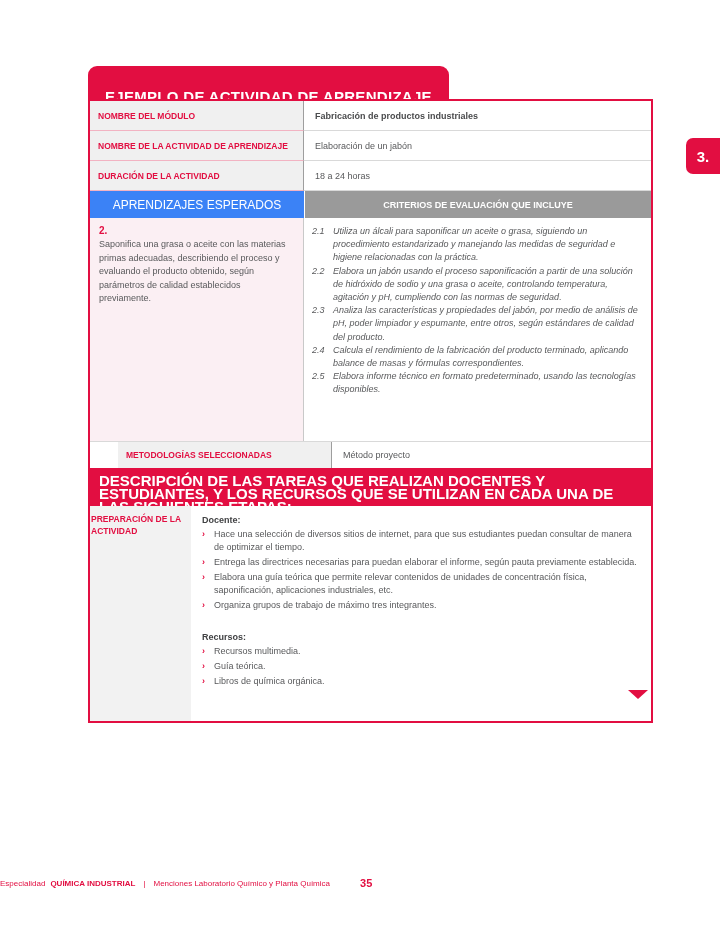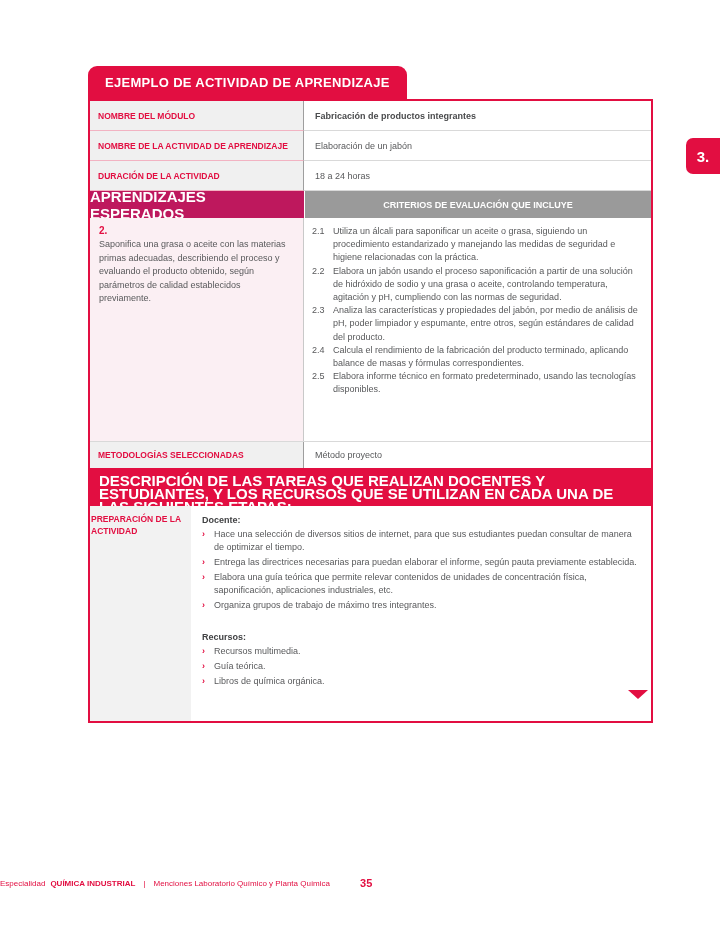--- a/index.html
+++ b/index.html
@@ -17,22 +17,22 @@
     background: #e20e41; color: #fff; font-weight: bold; font-size: 15px;
     border-radius: 7px 0 0 7px;
     display: flex; align-items: center; justify-content: center;
   }
 
   
   .title-banner {
     position: absolute; left: 88px; top: 66px; height: 33px;
     background: #e20e41; color: #fff;
     border-radius: 9px 9px 0 0;
-    display: flex; align-items: center; padding: 0 17px;
-    font-weight: bold; font-size: 13px; letter-spacing: 0.3px;
+    display: flex; align-items: center; padding: 14px 17px;
+    font-weight: bold; font-size: 15px; letter-spacing: 0.3px;
   }
 
   
   .doc-table {
     position: absolute; left: 88px; top: 99px; width: 565px;
     border: 2px solid #e20e41; box-sizing: border-box; background: #fff;
   }
   .info-row { display: flex; height: 30px; }
   .info-label {
     width: 214px; box-sizing: border-box; background: #f0f0f0;
@@ -43,43 +43,43 @@
   }
   .info-value {
     flex: 1; background: #fff; color: #58595b; font-size: 9px;
     display: flex; align-items: center; padding: 0 11px;
     border-bottom: 1px solid #d9d9d9;
   }
   .info-value.bold { font-weight: bold; color: #4a4b4d; }
 
   .header-row { display: flex; height: 27px; }
   .header-left {
-    width: 214px; box-sizing: border-box; background: #be185d; color: #fff;
-    font-weight: bold; font-size: 15px; flex-shrink: 0;
+    width: 214px; box-sizing: border-box; background: #3b82f6; color: #fff;
+    font-weight: normal; font-size: 12px; flex-shrink: 0;
     display: flex; align-items: center; justify-content: center;
   }
   .header-right {
     flex: 1; background: #9a9a9a; color: #fff; font-weight: bold; font-size: 9px;
     display: flex; align-items: center; justify-content: center;
     border-left: 1px solid #fff;
   }
 
   .content-row { display: flex; height: 223px; }
   .expected-cell {
     width: 214px; box-sizing: border-box; background: #fbeff3;
     padding: 7px 9px; border-right: 1px solid #c9c9c9; flex-shrink: 0;
   }
   .expected-number { color: #e20e41; font-weight: bold; font-size: 10px; margin-bottom: 2px; }
   .expected-text { color: #58595b; font-size: 9px; line-height: 13.5px; }
-  .criteria-cell { flex: 1; background: #fff; padding: 7px 10px 7px 8px; box-sizing: border-box; }
+  .criteria-cell { flex: 1; background: #fff; padding: 7px 10px 7px 8px; box-sizing: border-box; font-style: italic; }
   .criterion { display: flex; font-size: 9px; line-height: 13.2px; color: #58595b; }
   .criterion-num { width: 21px; flex-shrink: 0; }
   .criterion-text { flex: 1; }
 
-  .method-row { display: flex; height: 26px; border-top: 1px solid #d9d9d9; }
+  .method-row { display: flex; height: 26px; border-top: 1px solid #d9d9d9; padding-left: 28px; }
   .method-row .info-label { border-bottom: none; }
   .method-row .info-value { border-bottom: none; }
 
   .desc-banner {
     background: #e20e41; color: #fff; font-weight: bold;
     font-size: 15px; line-height: 13px;
     padding: 6px 10px 5px 9px; height: 38px; box-sizing: border-box;
   }
 
   .prep-row { display: flex; height: 215px; }
@@ -120,21 +120,21 @@
 <div class="page">
 
   <div class="side-tab">3.</div>
 
   <div class="title-banner">EJEMPLO DE ACTIVIDAD DE APRENDIZAJE</div>
 
   <div class="doc-table">
 
     <div class="info-row">
       <div class="info-label">NOMBRE DEL MÓDULO</div>
-      <div class="info-value bold">Fabricación de productos integrantes</div>
+      <div class="info-value bold">Fabricación de productos industriales</div>
     </div>
 
     <div class="info-row">
       <div class="info-label">NOMBRE DE LA ACTIVIDAD DE APRENDIZAJE</div>
       <div class="info-value">Elaboración de un jabón</div>
     </div>
 
     <div class="info-row">
       <div class="info-label">DURACIÓN DE LA ACTIVIDAD</div>
       <div class="info-value">18 a 24 horas</div>

